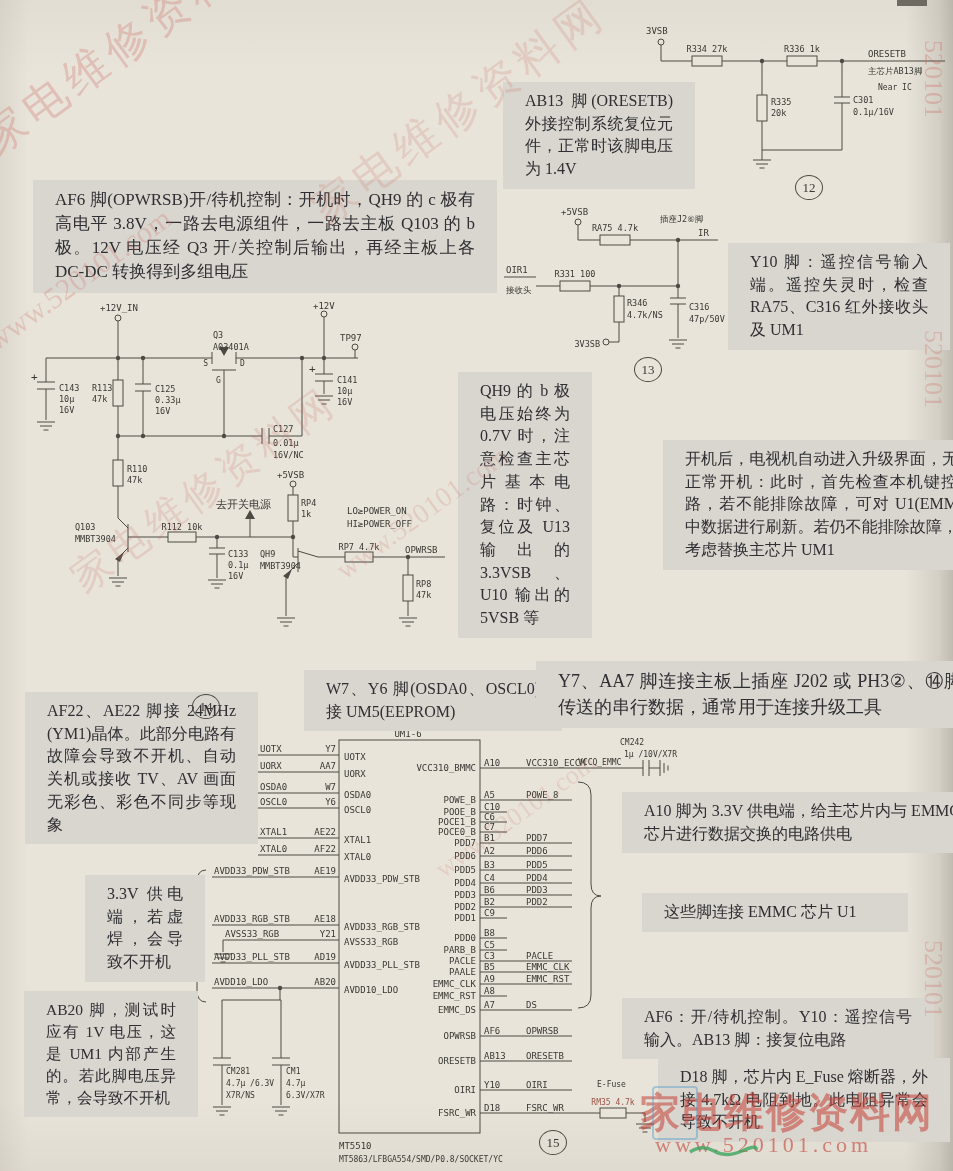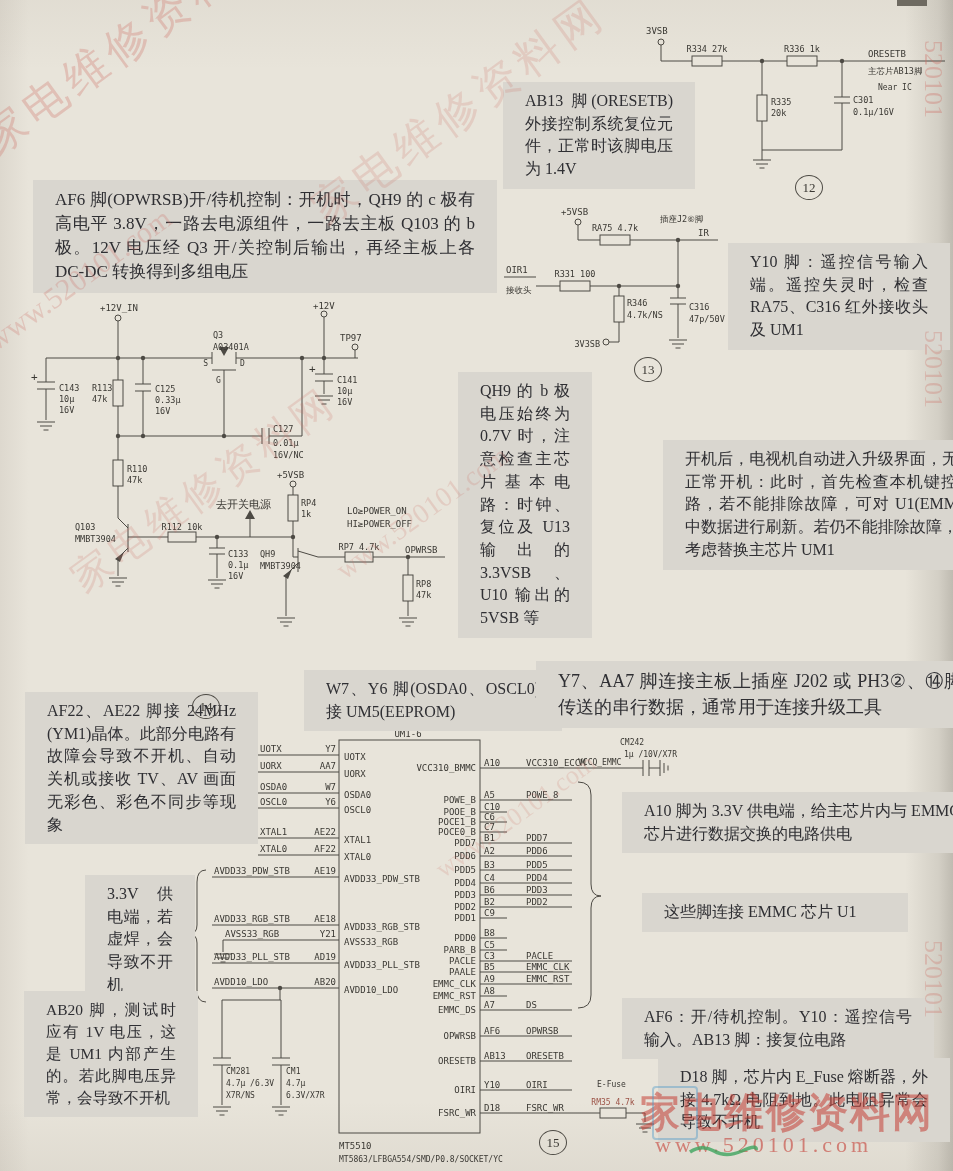--- a/index.html
+++ b/index.html
@@ -344,21 +344,21 @@
 </svg>
 
 <div class="note" style="left:503px;top:82px;width:192px;">AB13 脚(ORESETB)外接控制系统复位元件，正常时该脚电压为 1.4V</div>
 <div class="note" style="left:33px;top:180px;width:464px;font-size:17px;">AF6 脚(OPWRSB)开/待机控制：开机时，QH9 的 c 极有高电平 3.8V，一路去电源组件，一路去主板 Q103 的 b 极。12V 电压经 Q3 开/关控制后输出，再经主板上各 DC-DC 转换得到多组电压</div>
 <div class="note" style="left:728px;top:243px;width:222px;">Y10 脚：遥控信号输入端。遥控失灵时，检查 RA75、C316 红外接收头及 UM1</div>
 <div class="note" style="left:458px;top:372px;width:134px;">QH9 的 b 极电压始终为 0.7V 时，注意检查主芯片基本电路：时钟、复位及 U13 输出的 3.3VSB、U10 输出的 5VSB 等</div>
 <div class="note" style="left:615px;top:440px;width:333px;margin-left:48px;">开机后，电视机自动进入升级界面，无法正常开机：此时，首先检查本机键控电路，若不能排除故障，可对 U1(EMMC)中数据进行刷新。若仍不能排除故障，则考虑替换主芯片 UM1</div>
 <div class="note" style="left:268px;top:670px;width:258px;margin-left:36px;">W7、Y6 脚(OSDA0、OSCL0)接 UM5(EEPROM)</div>
 <div class="note" style="left:536px;top:661px;width:448px;font-size:18px;">Y7、AA7 脚连接主板上插座 J202 或 PH3②、⑭脚传送的串行数据，通常用于连接升级工具</div>
 <div class="note" style="left:25px;top:692px;width:233px;">AF22、AE22 脚接 24MHz (YM1)晶体。此部分电路有故障会导致不开机、自动关机或接收 TV、AV 画面无彩色、彩色不同步等现象</div>
-<div class="note" style="left:85px;top:875px;width:110px;">3.3V 供电端，若虚焊，会导致不开机</div>
+<div class="note" style="left:85px;top:875px;width:120px;">3.3V 供电端，若虚焊，会导致不开机</div>
 <div class="note" style="left:622px;top:792px;width:360px;">A10 脚为 3.3V 供电端，给主芯片内与 EMMC 芯片进行数据交换的电路供电</div>
 <div class="note" style="left:642px;top:893px;width:266px;">这些脚连接 EMMC 芯片 U1</div>
 <div class="note" style="left:24px;top:991px;width:174px;font-size:15.5px;">AB20 脚，测试时应有 1V 电压，这是 UM1 内部产生的。若此脚电压异常，会导致不开机</div>
 <div class="note" style="left:622px;top:998px;width:312px;">AF6：开/待机控制。Y10：遥控信号输入。AB13 脚：接复位电路</div>
 <div class="note" style="left:658px;top:1058px;width:292px;">D18 脚，芯片内 E_Fuse 熔断器，外接 4.7kΩ 电阻到地。此电阻异常会导致不开机</div>
 
 <div class="badge" style="left:795px;top:175px;">12</div>
 <div class="badge" style="left:634px;top:357px;">13</div>
 <div class="badge" style="left:192px;top:654px;margin-top:40px;">14</div>
 <div class="badge" style="left:539px;top:1130px;">15</div>

